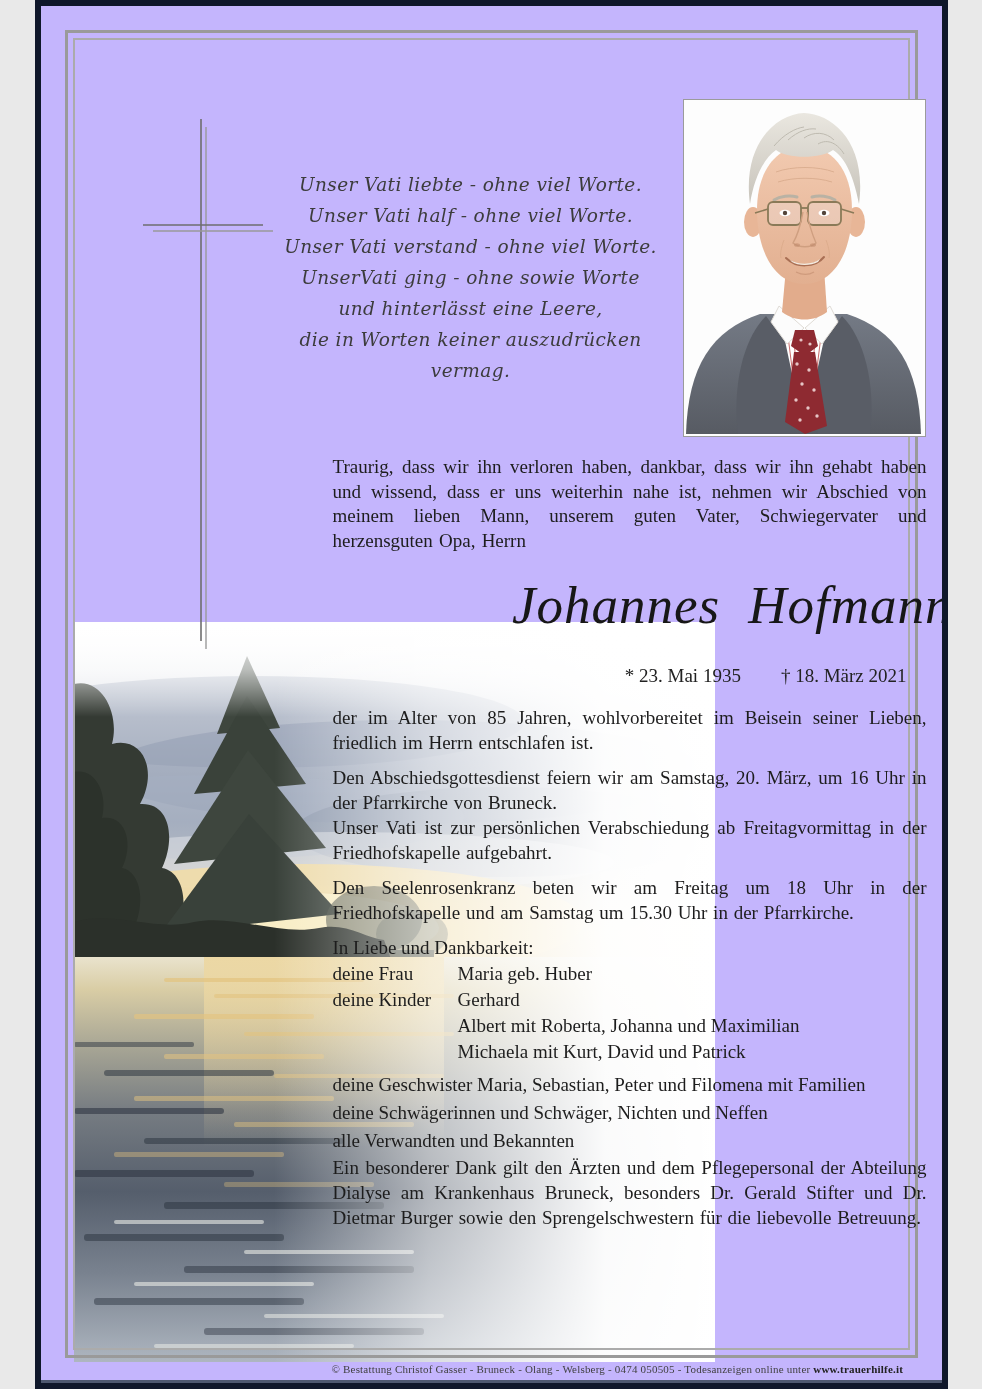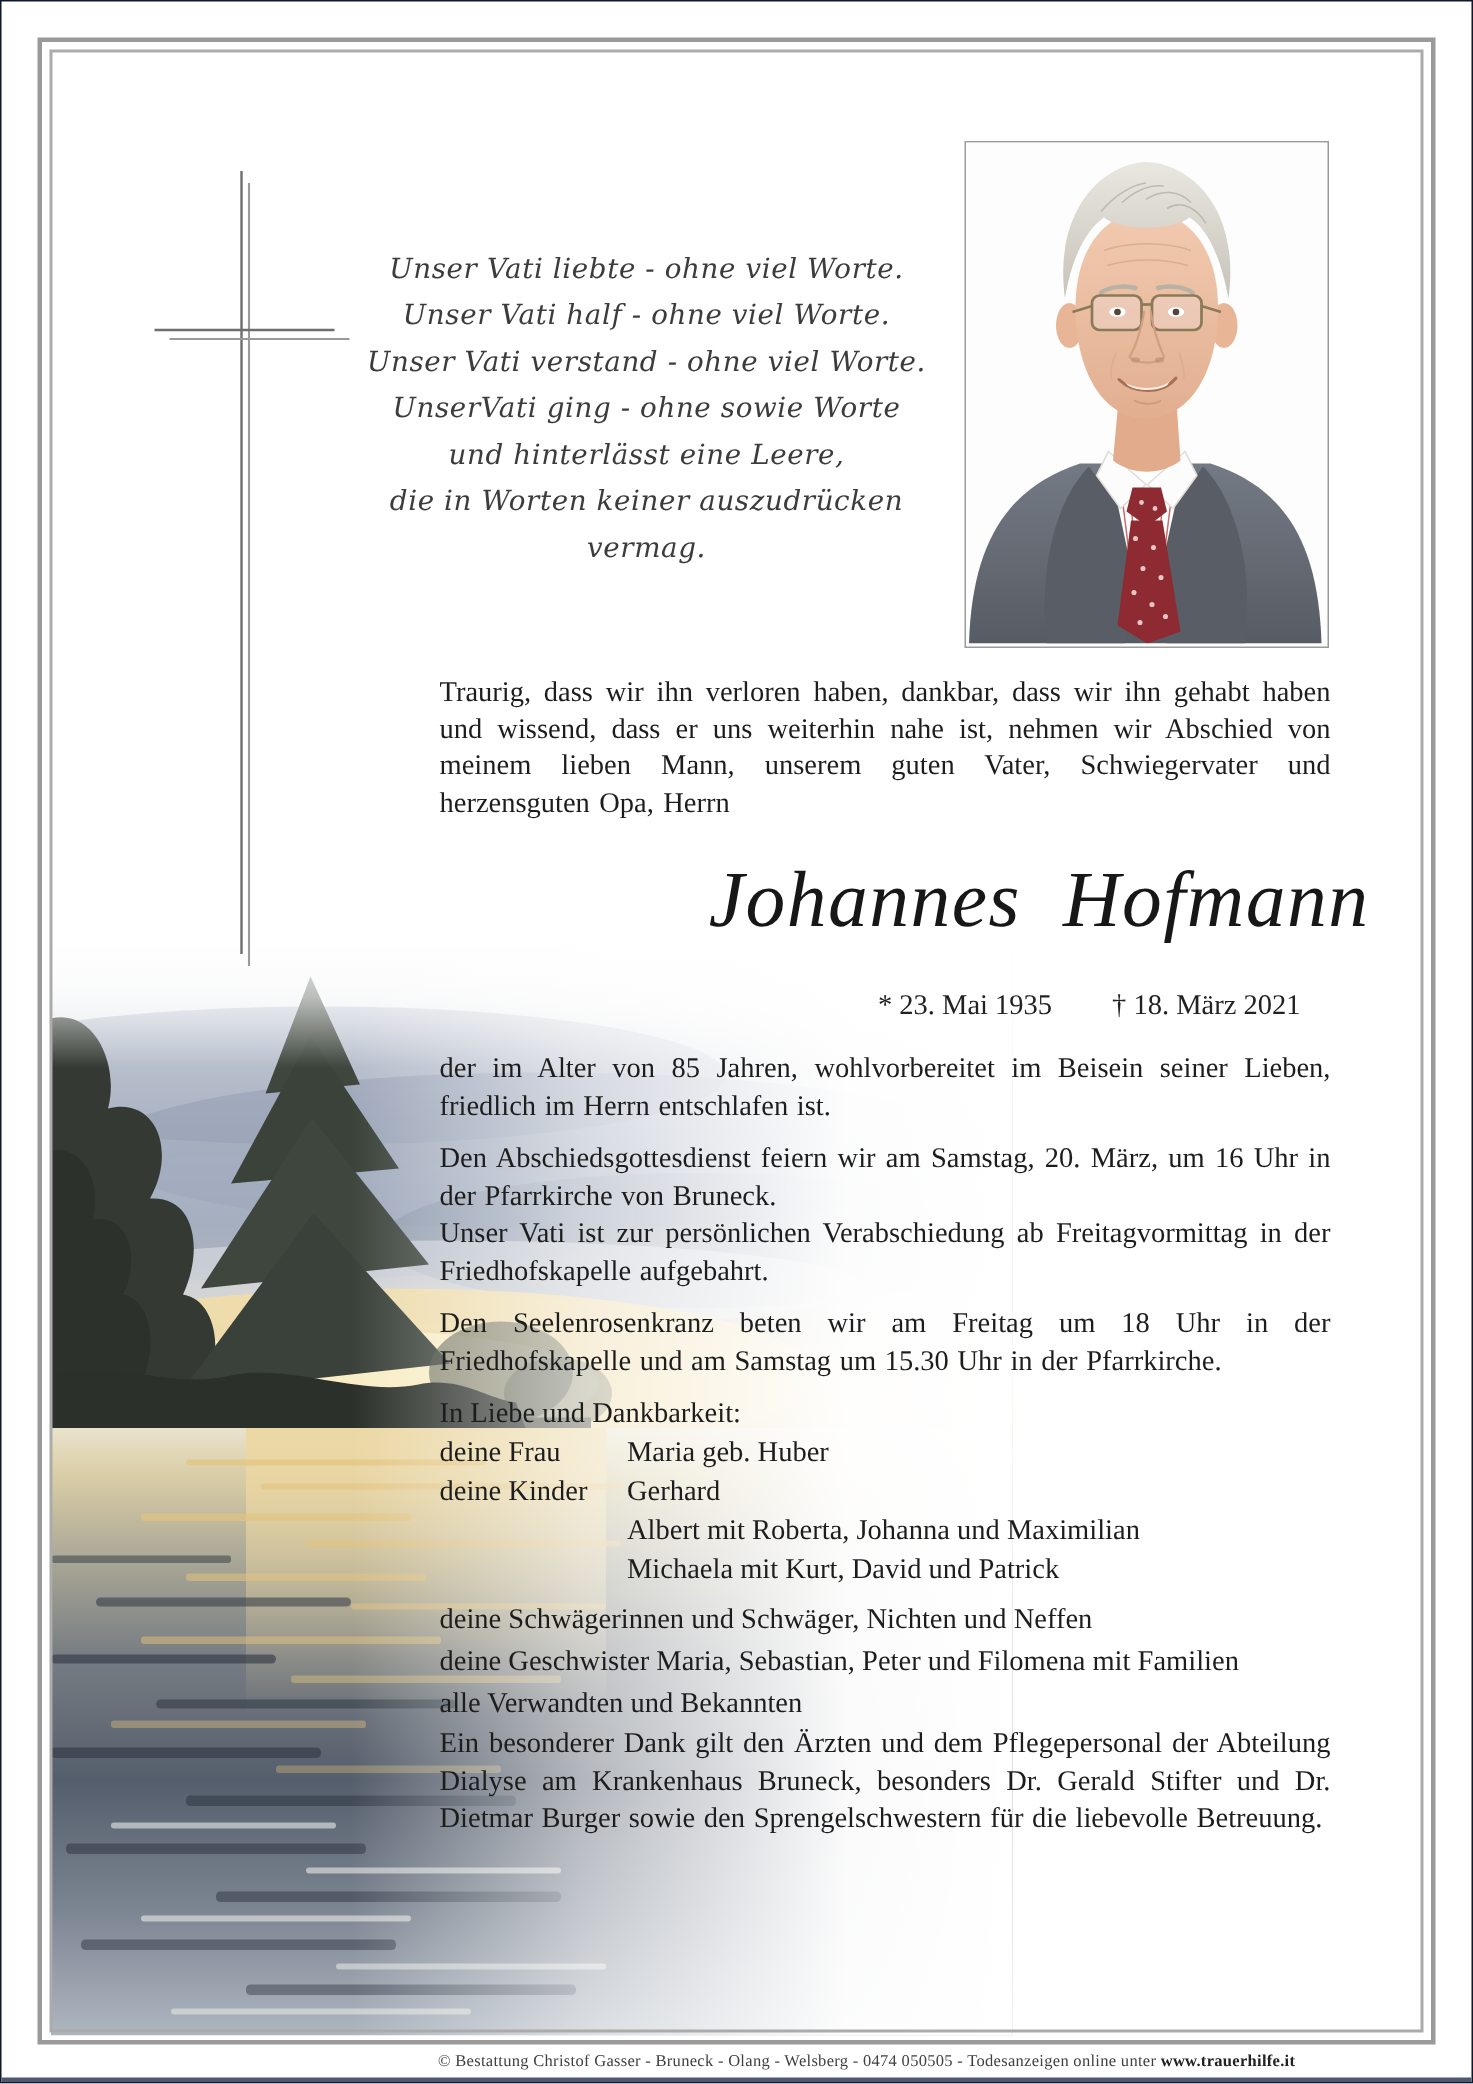--- a/index.html
+++ b/index.html
@@ -1,20 +1,20 @@
 <!DOCTYPE html>
 <html lang="de"><head>
 <meta charset="utf-8">
 <style>
   html,body{margin:0;padding:0;background:#e9e9e9;}
   .page{
     position:relative;
-    width:982px;height:1389px;
-    background:#ffffff;
-    border:1px solid #0f172a;
+    width:913px;height:1389px;
+    background:#c4b5fd;
+    border:6px solid #0f172a;
     box-sizing:border-box;
     overflow:hidden;
     font-family:"Liberation Serif", serif;
     color:#1d1d1d;
     margin:0 auto;
   }
   
   .frame-outer{
     position:absolute;left:24px;top:24px;right:24px;bottom:25px;
     border:3px solid #9a9a9a;z-index:3;pointer-events:none;
@@ -324,22 +324,22 @@
       <span>deine Frau</span>
       <span>Maria geb. Huber</span>
       <span>deine Kinder</span>
       <span>Gerhard</span>
       <span></span>
       <span>Albert mit Roberta, Johanna und Maximilian</span>
       <span></span>
       <span>Michaela mit Kurt, David und Patrick</span>
     </div>
     <div class="fam-extra">
+      <div>deine Geschwister Maria, Sebastian, Peter und Filomena mit Familien</div>
       <div>deine Schwägerinnen und Schwäger, Nichten und Neffen</div>
-      <div>deine Geschwister Maria, Sebastian, Peter und Filomena mit Familien</div>
       <div>alle Verwandten und Bekannten</div>
     </div>
 
 
     <p class="thanks">Ein besonderer Dank gilt den Ärzten und dem Pflegepersonal der Abteilung Dialyse am Krankenhaus Bruneck, besonders Dr. Gerald Stifter und Dr. Dietmar Burger sowie den Sprengelschwestern für die liebevolle Betreuung.</p>
   </div>
 
   <div class="footer">
     <span>© Bestattung Christof Gasser - Bruneck - Olang - Welsberg - 0474 050505 - Todesanzeigen online unter </span><span class="site">www.trauerhilfe.it</span>
   </div>

